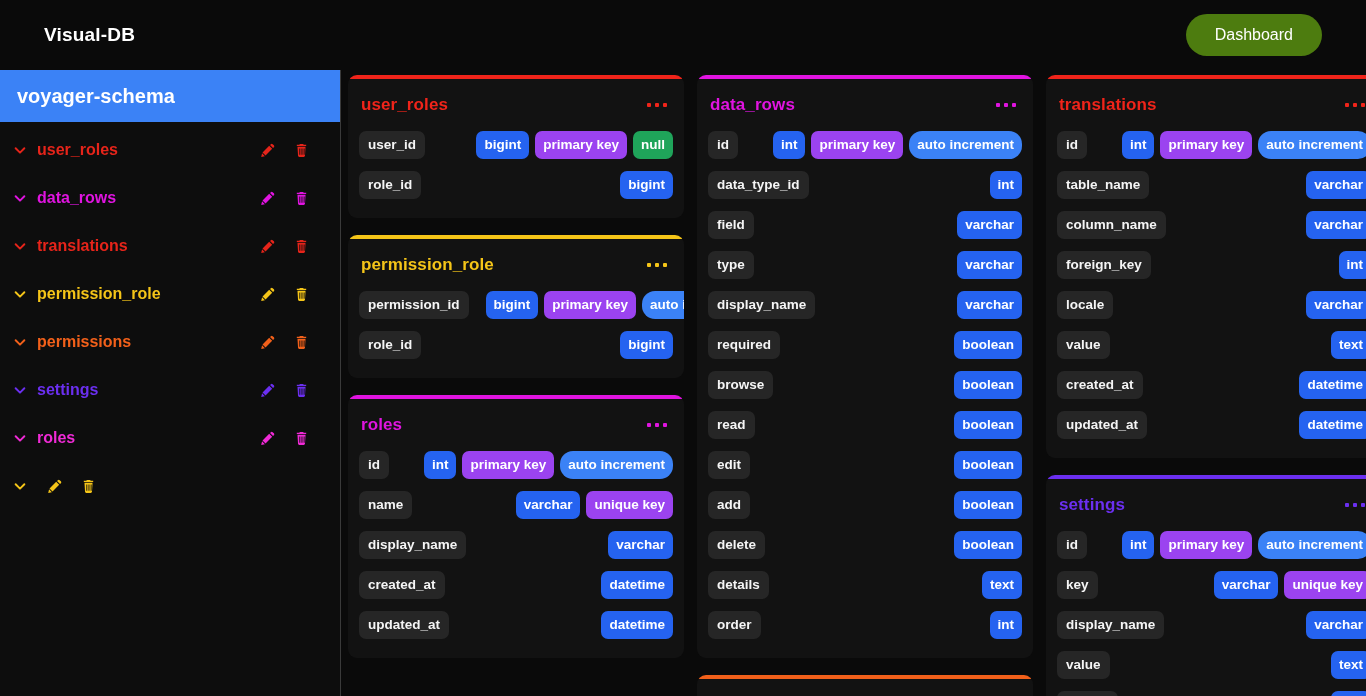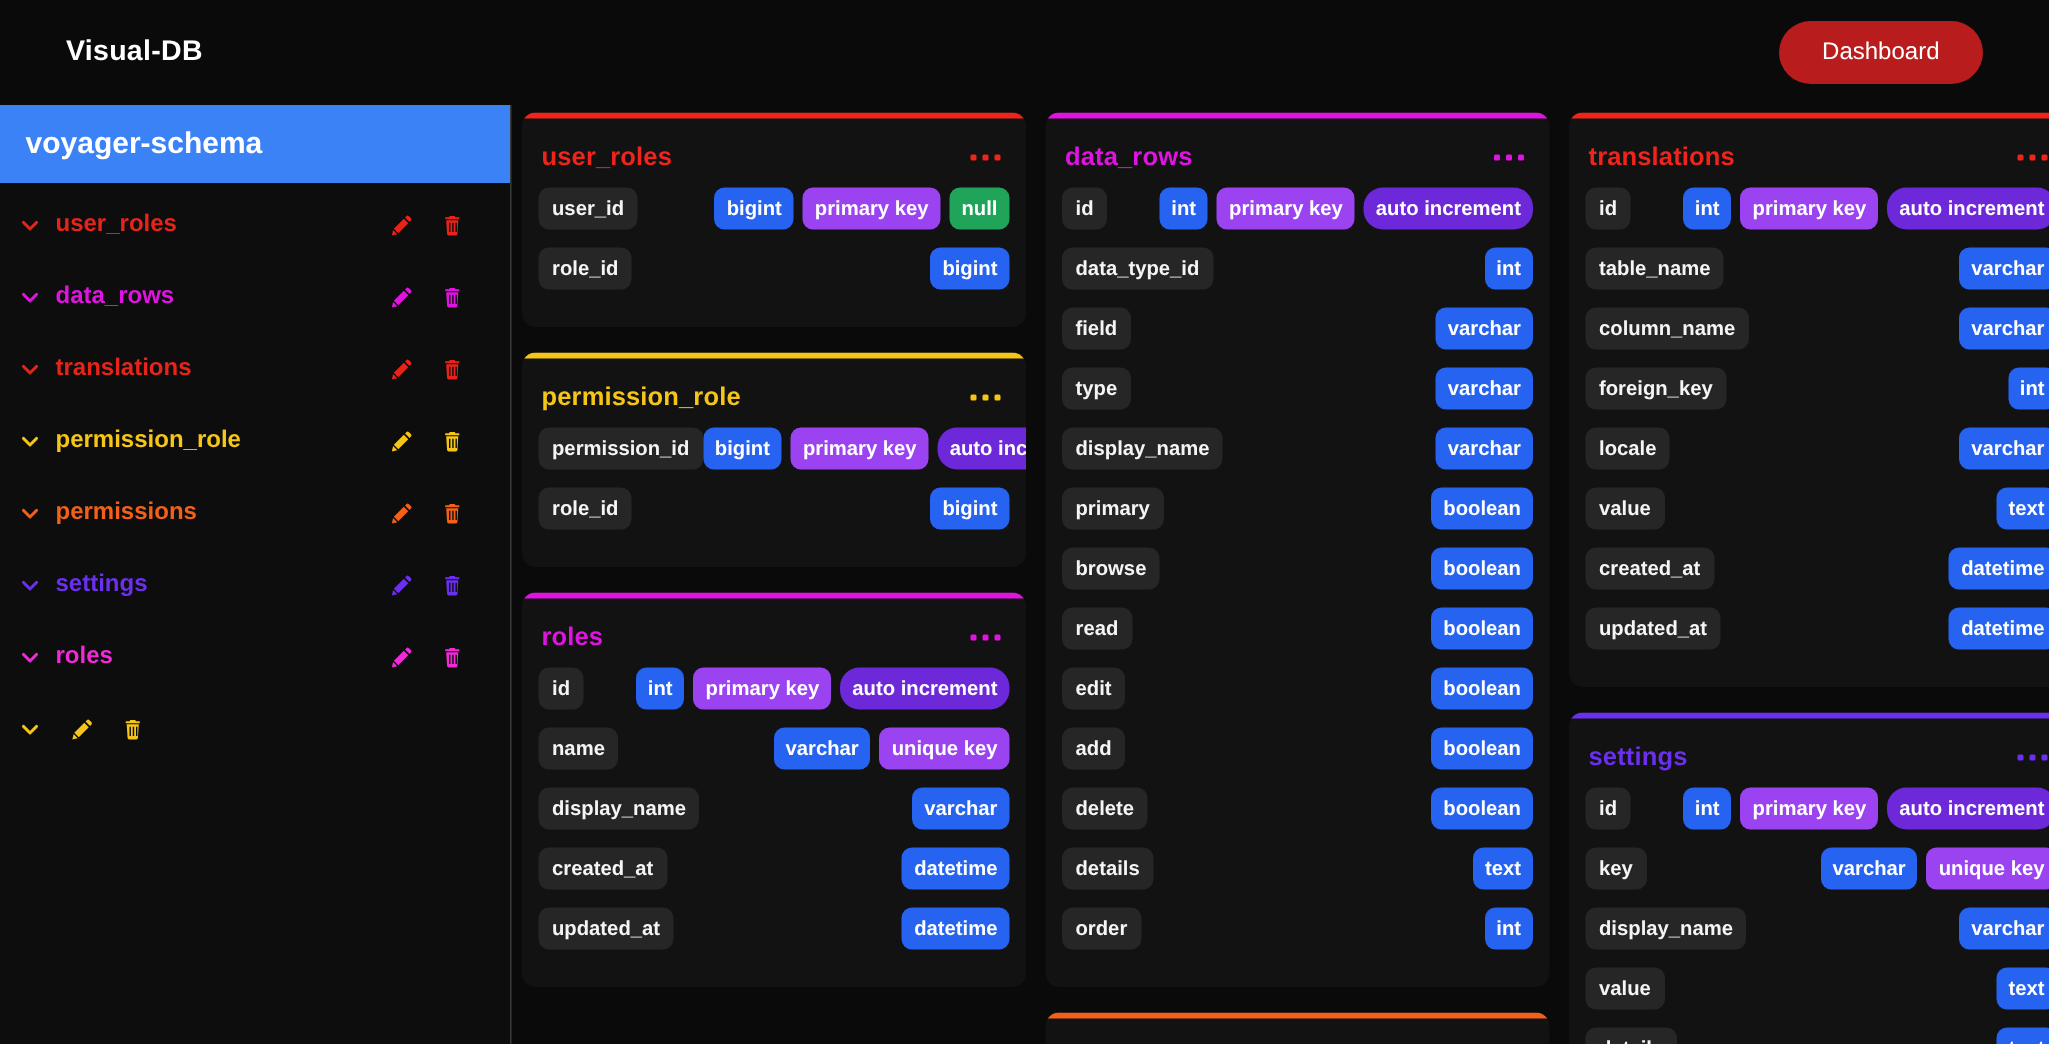--- a/index.html
+++ b/index.html
@@ -21,21 +21,21 @@
     justify-content: space-between;
     padding: 0 44px;
   }
   .brand {
     color: #ffffff;
     font-size: 19px;
     font-weight: bold;
     letter-spacing: 0.2px;
   }
   .dashboard-btn {
-    background: #b91c1c;
+    background: #4d7c0f;
     color: #ffffff;
     border: none;
     border-radius: 24px;
     padding: 11px 29px;
     font-size: 16px;
     font-family: "Liberation Sans", sans-serif;
     cursor: pointer;
     line-height: 1.2;
   }
 
@@ -182,22 +182,23 @@
   }
   .dots i {
     width: 4px;
     height: 4px;
     display: block;
     border-radius: 1px;
   }
   .card-fields { padding: 6px 11px 13px 11px; }
   .field-row {
     display: flex;
-    align-items: flex-start;
+    align-items: center;
     height: 40px;
+    gap: 17px;
   }
   .field-name {
     background: #262626;
     color: #f5f5f5;
     font-size: 13.5px;
     font-weight: bold;
     border-radius: 7px;
     padding: 7px 9px;
     line-height: 1;
     white-space: nowrap;
@@ -212,21 +213,21 @@
     color: #ffffff;
     font-size: 13.5px;
     font-weight: bold;
     border-radius: 7px;
     padding: 7px 8px;
     line-height: 1;
     white-space: nowrap;
   }
   .tag-type { background: #2563f0; }
   .tag-pk { background: #9b43f0; }
-  .tag-ai { background: #6d28d9; border-radius: 13px; }
+  .tag-ai { background: #3b82f6; border-radius: 13px; }
   .tag-null { background: #1fa45a; }
   .tag-uk { background: #9b43f0; }
 </style>
 </head>
 <body>
 
 <div class="topbar">
   <div class="brand">Visual-DB</div>
   <button class="dashboard-btn">Dashboard</button>
 </div>
@@ -528,21 +529,21 @@
                 <span class="tag tag-type">varchar</span>
               </span>
             </div>
             <div class="field-row">
               <span class="field-name">display_name</span>
               <span class="field-tags">
                 <span class="tag tag-type">varchar</span>
               </span>
             </div>
             <div class="field-row">
-              <span class="field-name">primary</span>
+              <span class="field-name">required</span>
               <span class="field-tags">
                 <span class="tag tag-type">boolean</span>
               </span>
             </div>
             <div class="field-row">
               <span class="field-name">browse</span>
               <span class="field-tags">
                 <span class="tag tag-type">boolean</span>
               </span>
             </div>

